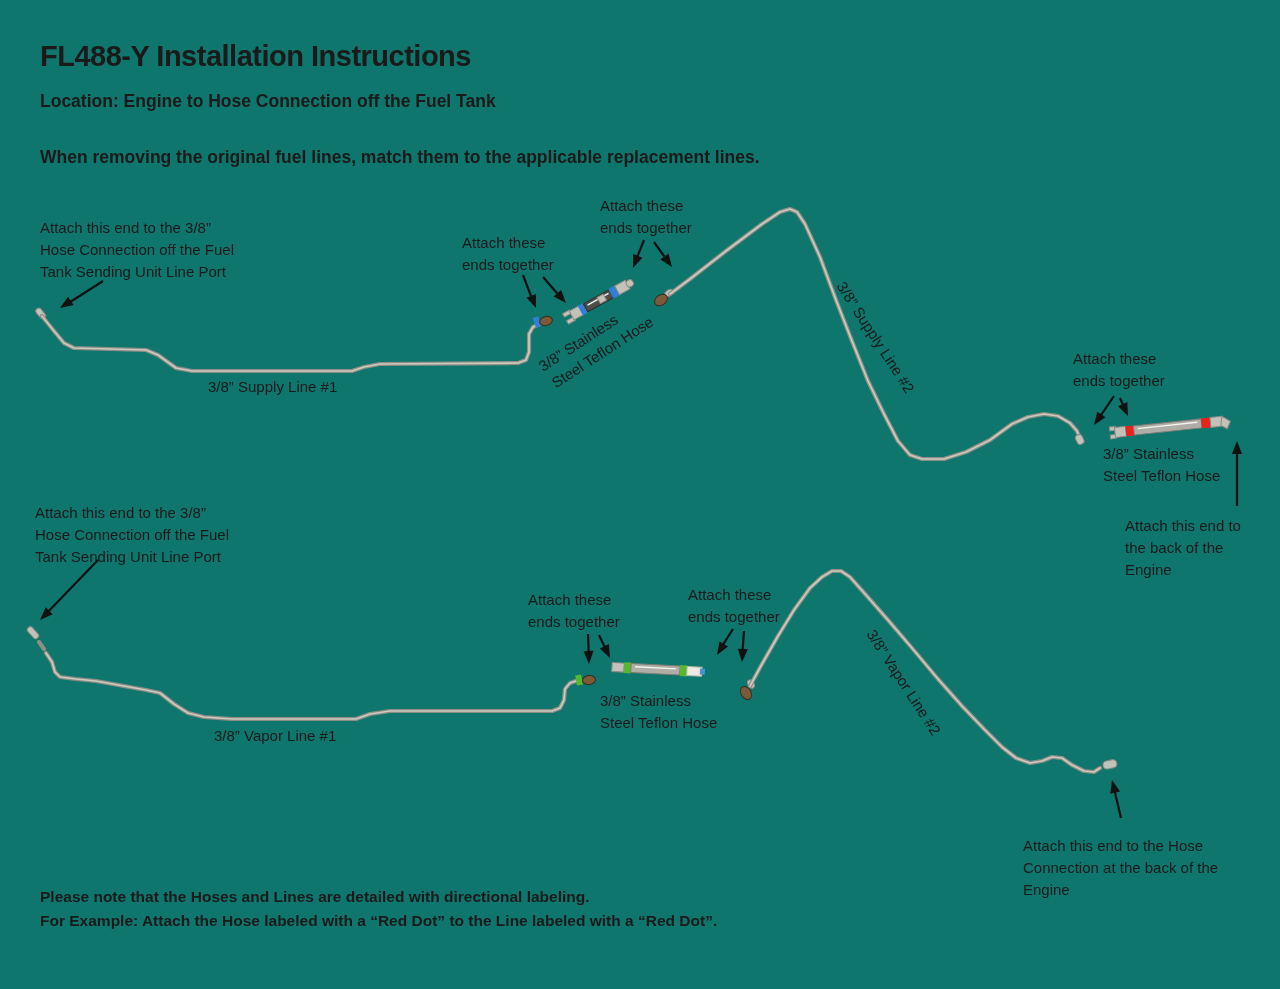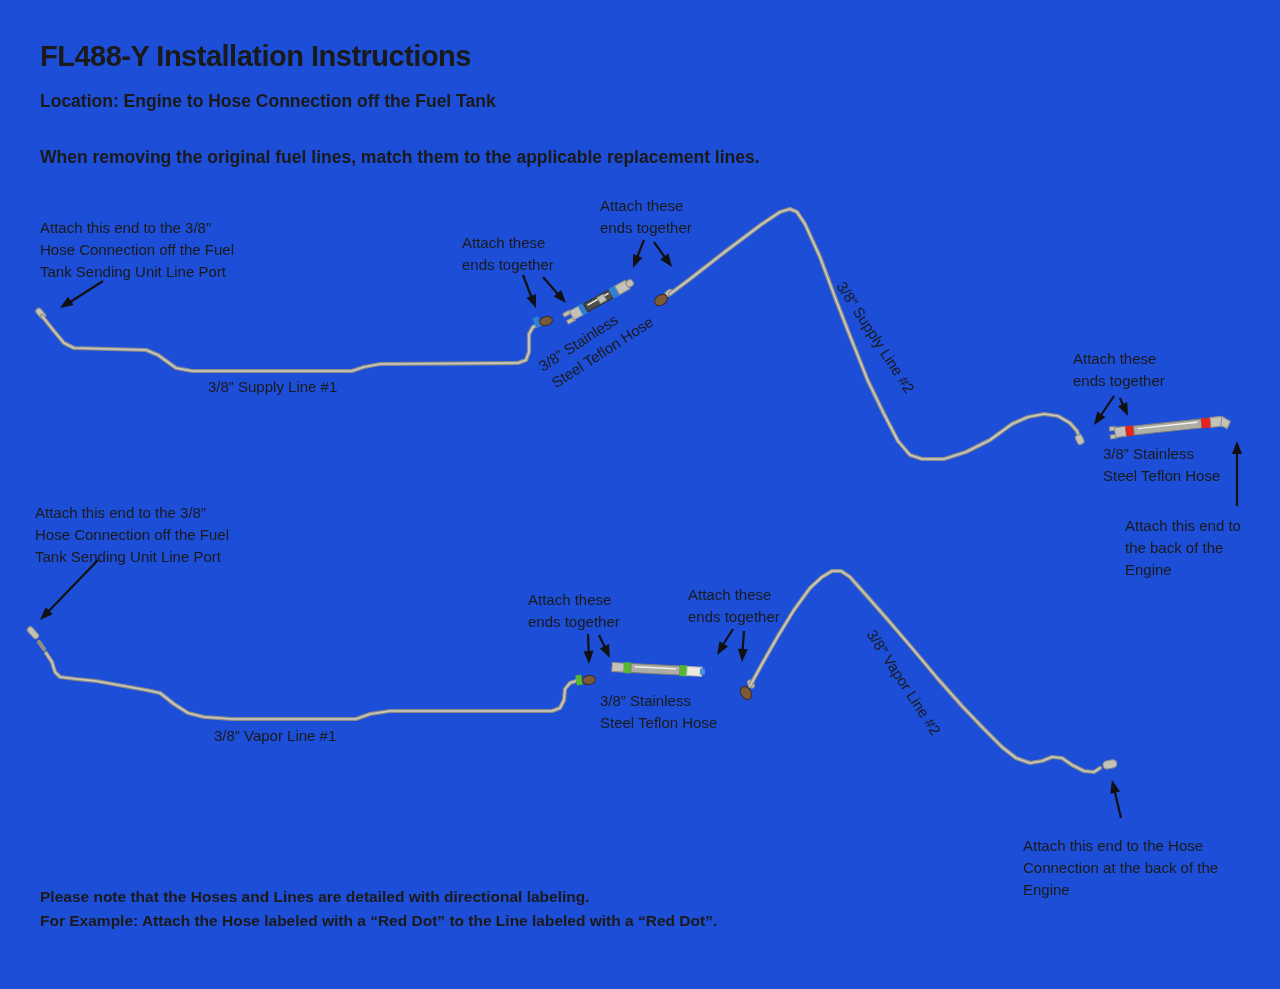--- a/index.html
+++ b/index.html
@@ -1,16 +1,16 @@
 <!DOCTYPE html>
 <html><head>
 <meta charset="utf-8">
 <style>
   html,body { margin:0; padding:0; background:#ffffff; }
-  #page { position:relative; width:1280px; height:989px; background:#1d4ed8; overflow:hidden; }
+  #page { position:relative; width:1280px; height:989px; background:#0f766e; overflow:hidden; }
   svg text { font-family:"Liberation Sans", sans-serif; fill:#1a1a1a; }
   .title { font-size:29px; font-weight:bold; letter-spacing:-0.5px; }
   .h2    { font-size:17.5px; font-weight:bold; }
   .ann   { font-size:15px; }
   .foot  { font-size:15.5px; font-weight:bold; }
   .tube-o { fill:none; stroke:#8e8e84; stroke-width:4.2; stroke-linejoin:round; stroke-linecap:round; }
   .tube-i { fill:none; stroke:#cbcbc2; stroke-width:1.7; stroke-linejoin:round; stroke-linecap:round; }
   .arrow-l { stroke:#111111; stroke-width:2.2; fill:none; }
   .arrow-h { fill:#111111; stroke:none; }
   .fit-silver { fill:#c2c2ba; stroke:#8a8a82; stroke-width:1; }

